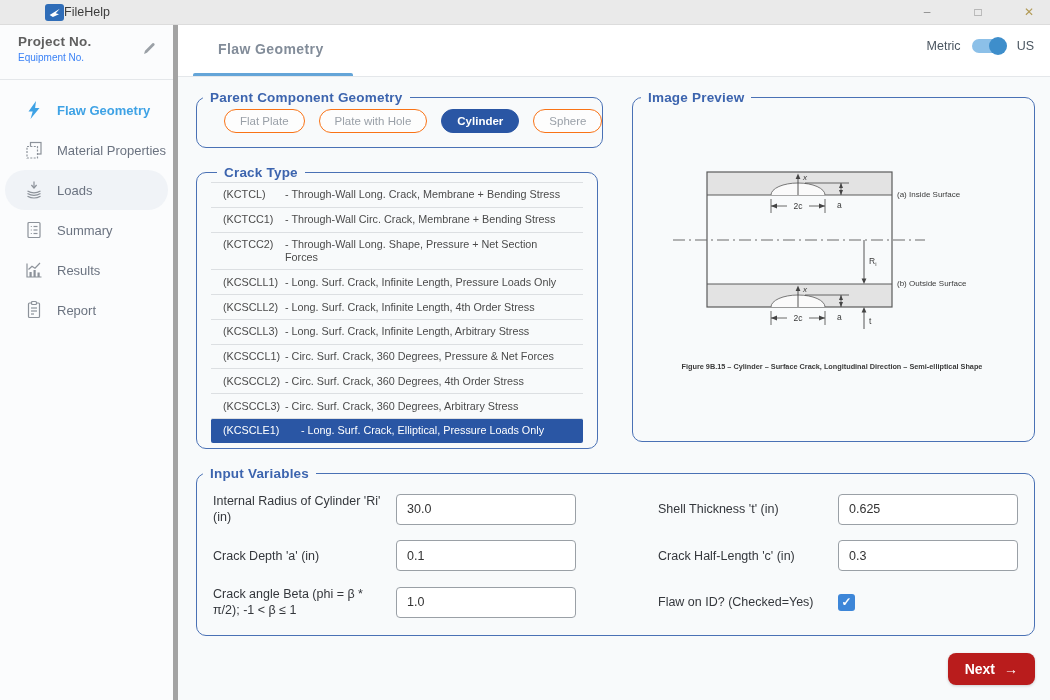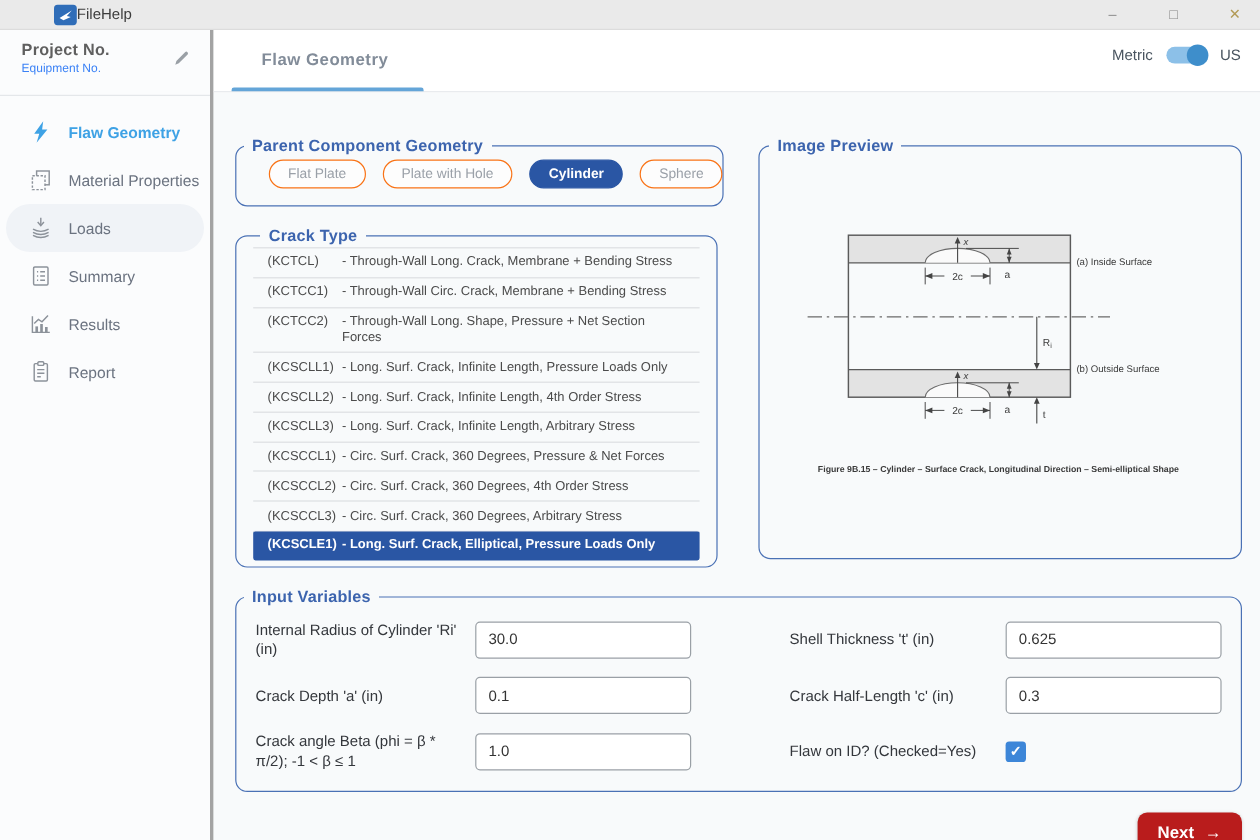--- a/index.html
+++ b/index.html
@@ -12,21 +12,21 @@
     display:flex; align-items:center; font-size:12.5px; color:#3c3c3c; }
   .app-icon { width:19px; height:17px; margin-left:45px; border-radius:3px;
     background:#2f6db8; display:flex; align-items:center; justify-content:center; }
   .menu { cursor:default; }
   .win-controls { margin-left:auto; display:flex; align-items:center; gap:37px; margin-right:14px; }
   .win-btn { font-size:12px; color:#8a8a8a; width:14px; text-align:center; }
   .win-btn.close { color:#b29a55; }
 
   
   .sidebar { position:absolute; left:0; top:25px; width:178px; bottom:0;
-    background:#fbfcfd; border-right:3px solid #a3a3a3; }
+    background:#fbfcfd; border-right:5px solid #a3a3a3; }
   .proj-head { height:55px; border-bottom:1px solid #e4e7ea; padding:9px 14px 0 18px;
     position:relative; }
   .proj-no { font-size:13.5px; font-weight:bold; color:#5f5f5f; letter-spacing:.2px; }
   .equip-no { font-size:10px; color:#3b82f6; margin-top:3px; }
   .edit-pencil { position:absolute; right:16px; top:16px; }
   .nav { padding-top:10px; }
   .nav-item { height:40px; display:flex; align-items:center; gap:13px;
     padding-left:19px; font-size:13px; color:#6b7380; margin:0 5px; border-radius:20px; }
   .nav-item.active { color:#3ea2e5; font-weight:bold; }
   .nav-item.hovered { background:#f0f3f7; }
@@ -42,35 +42,35 @@
   .units { position:absolute; right:16px; top:14px; display:flex; align-items:flex-start;
     gap:11px; font-size:12.5px; color:#4a5560; }
   .toggle { position:relative; width:34px; height:14px; background:#8cc0e8;
     border-radius:8px; }
   .toggle .knob { position:absolute; right:-1px; top:-2px; width:18px; height:18px;
     border-radius:50%; background:#3e8ecb; }
 
   
   .content { position:absolute; left:178px; top:77px; right:0; bottom:0;
     background:#f8fafb; padding:13px 15px 0 18px; }
-  fieldset { border:1.6px solid #4a71b5; border-radius:10px; background:transparent;margin-top:24px; }
+  fieldset { border:1.6px solid #4a71b5; border-radius:10px; background:transparent; }
   legend { color:#3c64ae; font-weight:bold; font-size:13.5px; letter-spacing:.2px;
     padding:0 7px; margin-left:6px; }
   .row1 { display:flex; gap:34px; }
   .col-left { width:402px; }
   .fs-pcg { height:58px; }
   .pcg-btns { display:flex; gap:14px; padding:4px 0 0 27px; align-items:center; }
   .pill { border:1px solid #f97316; border-radius:14px; background:#fdfdfd;
     color:#9aa0a8; font-size:11.5px; padding:5px 15px; white-space:nowrap; }
   .pill.selected { background:#2a56a4; border-color:#2a56a4; color:#fff; font-weight:bold; }
   .fs-crack { margin-top:17px; height:284px; padding:2px 14px 0 14px; }
   .crack-row { display:flex; padding:5.4px 12px; font-size:10.8px; color:#4b4b4b;
     border-top:1px solid #dcdfe2; line-height:13px; }
   .crack-code { width:62px; flex:0 0 62px; }
-  .crack-row.selected { background:#2a56a4; color:#fff; font-weight:bold; border-radius:2px; }
+  .crack-row.selected { background:#2a56a4; color:#fff; font-weight:normal; border-radius:2px;gap:16px; }
   .fs-preview { width:403px; height:352px; padding:2px 0 0 2px; }
 
   .fs-inputs { margin-top:17px; height:170px; }
   .iv-grid { display:grid; grid-template-columns:183px 180px 1fr 180px 180px;
     row-gap:15px; padding:12px 16px 16px 16px; align-items:center; }
   .iv-label { font-size:12.5px; color:#34373c; line-height:16px; padding-right:14px; }
   .iv-input { width:180px; height:31px; border:1px solid #9aa0a6; border-radius:4px;
     background:#fff; font-size:12.5px; color:#333; padding:0 10px;
     font-family:"Liberation Sans", sans-serif; }
   .checkbox { width:17px; height:17px; background:#3d86d8; border-radius:3px;

